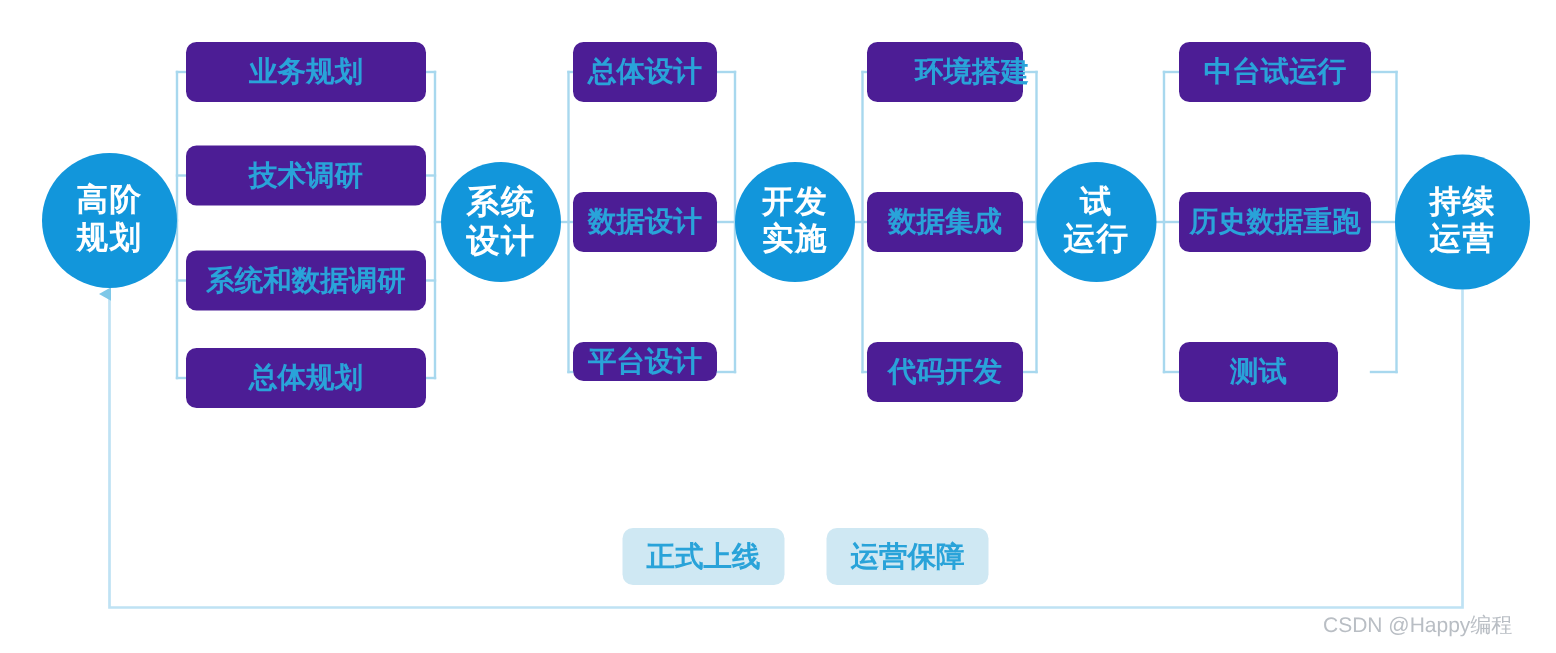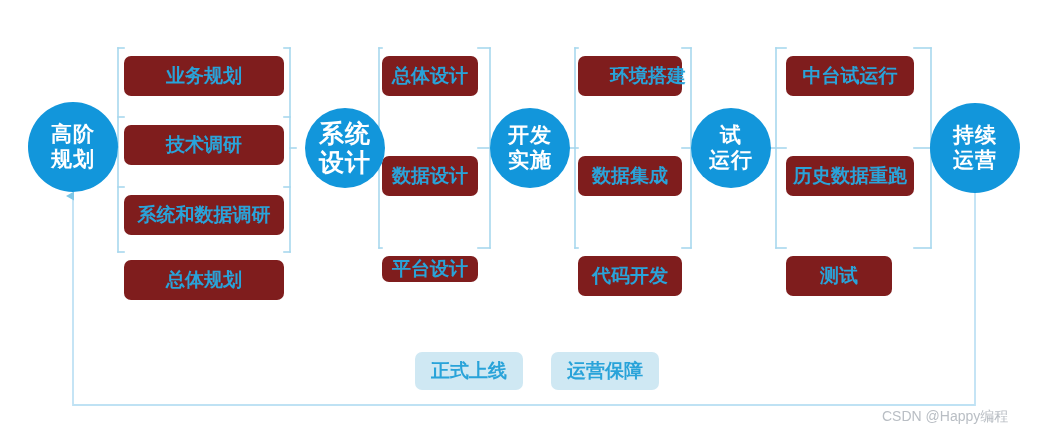--- a/index.html
+++ b/index.html
@@ -41,32 +41,31 @@
     line-height: 1.18;
     box-sizing: border-box;
     z-index: 3;
   }
   .stage-circle span {
     display: block;
     white-space: nowrap;
   }
   .task-box {
     position: absolute;
-    background: #7f1d1d;
+    background: #4c1d95;
     color: #29a3d9;
     border-radius: 7px;
     display: flex;
     align-items: center;
     justify-content: center;
     text-align: center;
     font-weight: bold;
     box-sizing: border-box;
     white-space: nowrap;
     z-index: 2;
-    margin-top: 28px;
   }
   .bottom-box {
     position: absolute;
     background: #cfe8f3;
     color: #29a3d9;
     border-radius: 7px;
     display: flex;
     align-items: center;
     justify-content: center;
     text-align: center;
@@ -141,21 +140,21 @@
     <g id="feedback-group" fill="none" stroke="#bfe2f4" stroke-width="1.8">
         <path d="M975,193 L975,405 L73,405 L73,196" marker-end="url(#arrow-up)"></path>
       </g>
   </svg>
 
   <div id="stage-layer">
       <div class="stage-circle" style="left: 28px; top: 102px; width: 90px; height: 90px; font-size: 21px;">
         <span>高阶</span>
         <span>规划</span>
       </div>
-      <div class="stage-circle" style="left: 305px; top: 108px; width: 80px; height: 80px; font-size: 25px;">
+      <div class="stage-circle" style="left: 294px; top: 108px; width: 80px; height: 80px; font-size: 22px;">
         <span>系统</span>
         <span>设计</span>
       </div>
       <div class="stage-circle" style="left: 490px; top: 108px; width: 80px; height: 80px; font-size: 21px;">
         <span>开发</span>
         <span>实施</span>
       </div>
       <div class="stage-circle" style="left: 691px; top: 108px; width: 80px; height: 80px; font-size: 21px;">
         <span>试</span>
         <span>运行</span>

